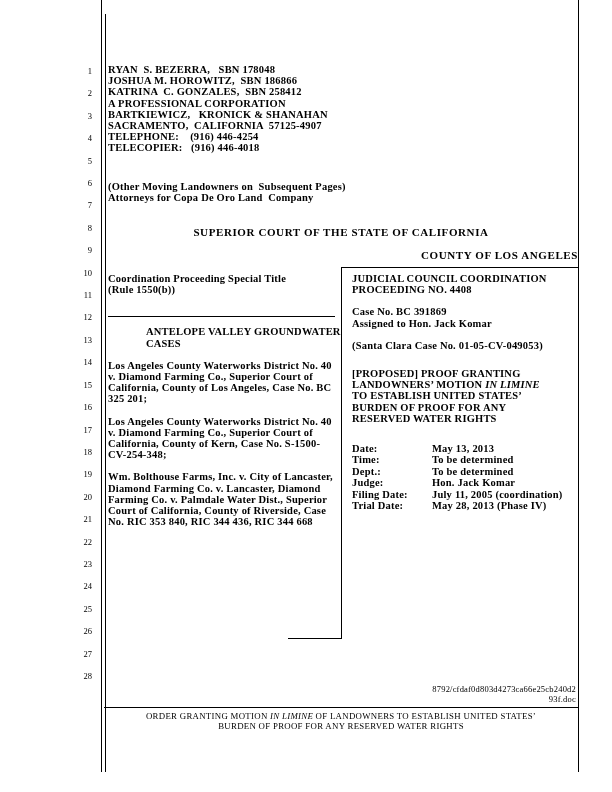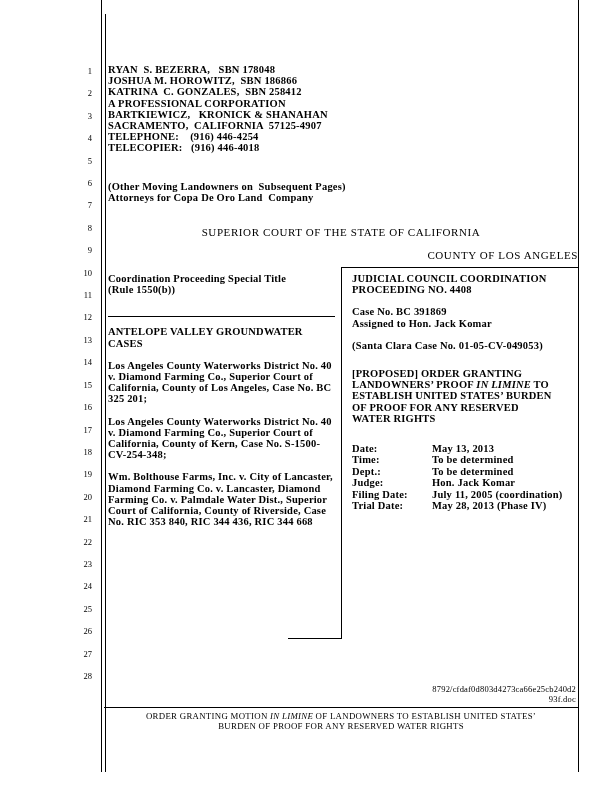--- a/index.html
+++ b/index.html
@@ -20,27 +20,27 @@
   .line-numbers{position:absolute;left:68px;top:66px;width:24px;text-align:right;
     font-size:8.5px;line-height:10px;}
   .ln{height:22.42px;}
 
   .bold-block{font-weight:bold;font-size:10.5px;line-height:11.2px;letter-spacing:0.2px;}
   .attorney-block{position:absolute;left:108px;top:64px;}
   .att-line{white-space:pre;}
   .attorneys-for{position:absolute;left:108px;top:181px;}
 
   .court-name,.court-county{position:absolute;left:104px;width:474px;text-align:center;
-    font-weight:normal;font-size:11px;letter-spacing:0.6px;}
+    font-weight:bold;font-size:11px;letter-spacing:0.6px;}
   .court-name{top:226px;}
   .court-county{top:249px;text-align:right;}
 
   .cap-left{position:absolute;left:108px;top:273px;width:230px;}
   .left-divider{height:1px;background:#000;margin:21px 0 9px 0;width:227px;}
-  .case-title{width:200px;}
+  .case-title{width:200px;margin-left:38px;}
   .included-label{margin-top:28px;}
   .action{margin:11px 0 0 0;}
 
   .cap-right{position:absolute;left:352px;top:273px;width:226px;}
   .jccp{width:205px;}
   .caseno{margin-top:11px;}
   .related{margin-top:11px;white-space:nowrap;}
   .order-title{margin-top:17px;width:200px;}
   .it{font-style:italic;}
   .schedule{margin-top:19px;}
@@ -124,21 +124,21 @@
     <p class="action">Los Angeles County Waterworks District No. 40 v. Diamond Farming Co., Superior Court of California, County of Los Angeles, Case No. BC 325 201;</p>
     <p class="action">Los Angeles County Waterworks District No. 40 v. Diamond Farming Co., Superior Court of California, County of Kern, Case No. S-1500-CV-254-348;</p>
     <p class="action">Wm. Bolthouse Farms, Inc. v. City of Lancaster, Diamond Farming Co. v. Lancaster, Diamond Farming Co. v. Palmdale Water Dist., Superior Court of California, County of Riverside, Case No. RIC 353 840, RIC 344 436, RIC 344 668</p>
   </div>
 
   <div class="cap-right bold-block">
     <div class="jccp">JUDICIAL COUNCIL COORDINATION PROCEEDING NO. 4408</div>
     <div class="caseno">Case No. BC 391869</div>
     <div>Assigned to Hon. Jack Komar</div>
     <div class="related">(Santa Clara Case No. 01-05-CV-049053)</div>
-    <div class="order-title"><span>[PROPOSED] ORDER GRANTING LANDOWNERS’ PROOF </span><span class="it">IN LIMINE</span><span> TO ESTABLISH UNITED STATES’ BURDEN OF PROOF FOR ANY RESERVED WATER RIGHTS</span></div>
+    <div class="order-title"><span>[PROPOSED] PROOF GRANTING LANDOWNERS’ MOTION </span><span class="it">IN LIMINE</span><span> TO ESTABLISH UNITED STATES’ BURDEN OF PROOF FOR ANY RESERVED WATER RIGHTS</span></div>
     <div class="schedule">
       <div class="srow">
         <span class="slabel">Date:</span>
         <span class="svalue">May 13, 2013</span>
       </div>
       <div class="srow">
         <span class="slabel">Time:</span>
         <span class="svalue">To be determined</span>
       </div>
       <div class="srow">

